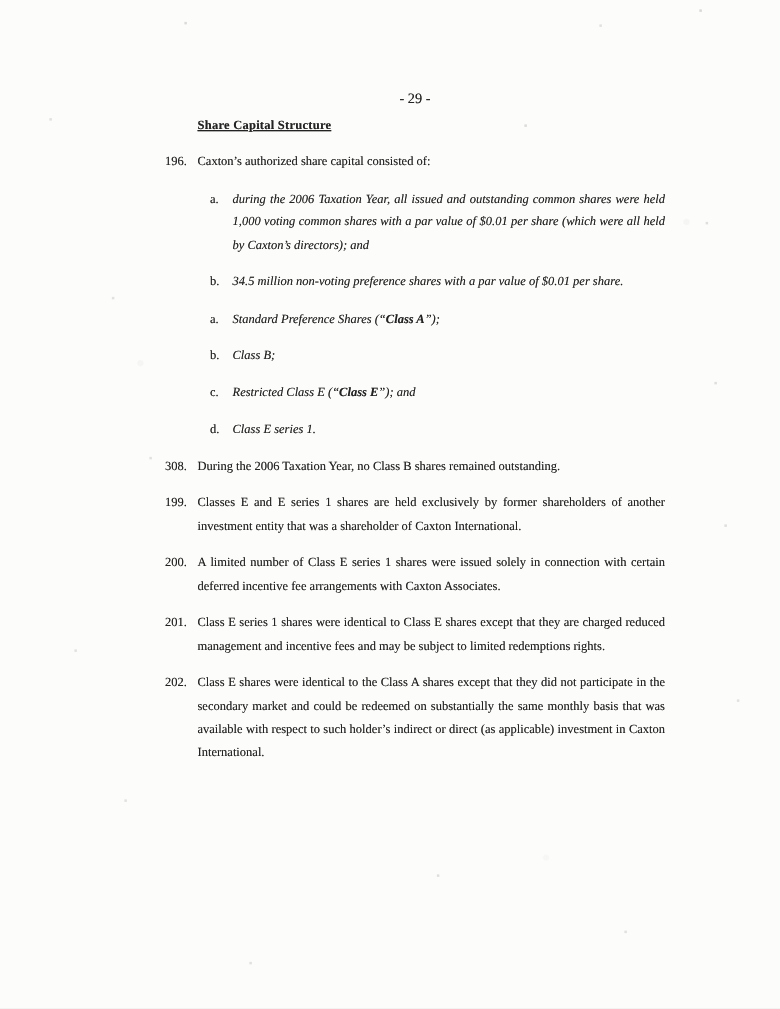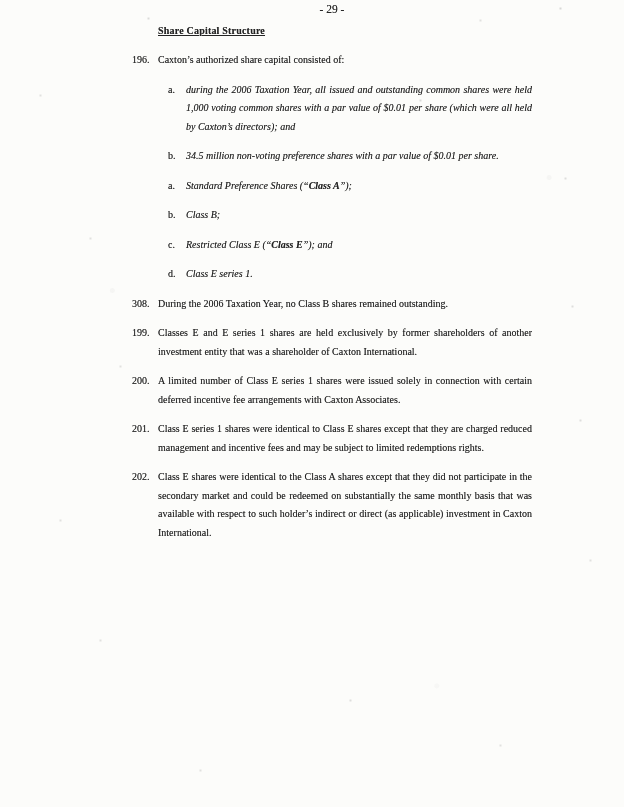--- a/index.html
+++ b/index.html
@@ -16,20 +16,21 @@
       radial-gradient(circle at 18% 36%, rgba(120,120,120,0.05) 0 2px, transparent 3px),
       radial-gradient(circle at 88% 22%, rgba(120,120,120,0.05) 0 2px, transparent 3px),
       radial-gradient(circle at 70% 85%, rgba(120,120,120,0.04) 0 2px, transparent 3px),
       #fcfcfa;
     overflow: hidden;
     font-family: "Liberation Serif", serif;
     color: #232323;
     text-shadow: 0 0 0.5px rgba(45,45,45,0.55);
   }
   .page-number {
+    padding-top: 70px;
     width: 400px;
     margin-left: 132px;
     text-align: center;
     font-size: 11.5px;
     line-height: 18.5px;
   }
   .content {
     margin: 3px 0 0 132px;
     width: 400px;
     font-size: 10px;

